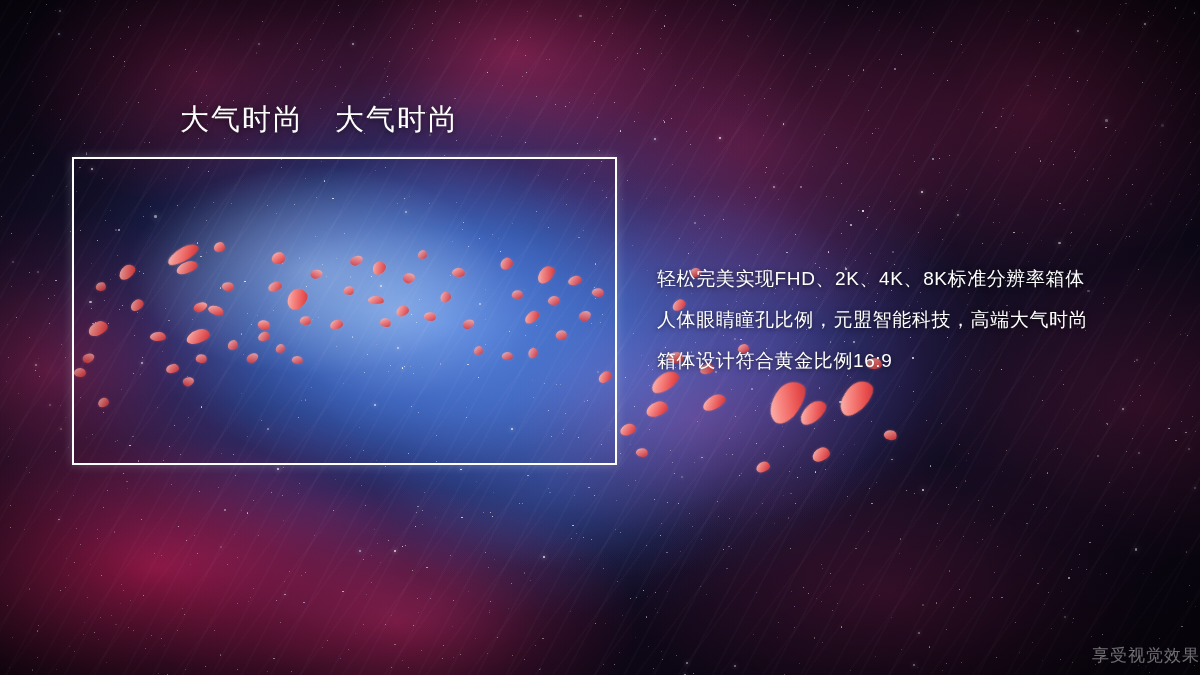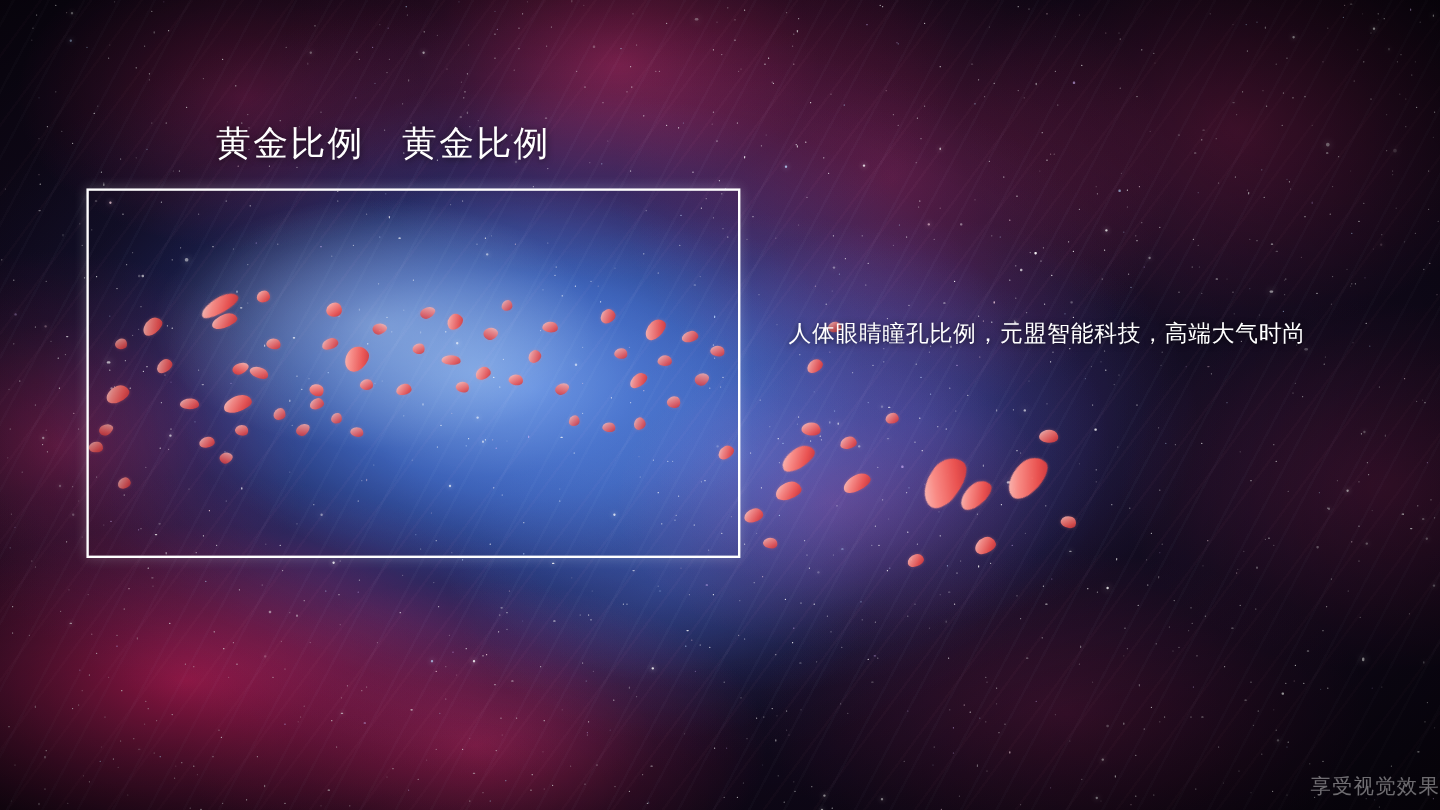--- a/index.html
+++ b/index.html
@@ -1475,20 +1475,22 @@
       <div class="petal" style="left: 690px; top: 268px; width: 11px; height: 9px; transform: rotate(6deg); opacity: 0.86;"></div>
       <div class="petal" style="left: 756px; top: 462px; width: 14px; height: 10px; transform: rotate(-16deg); opacity: 0.9;"></div>
       <div class="petal" style="left: 884px; top: 430px; width: 13px; height: 10px; transform: rotate(22deg); opacity: 0.88;"></div>
       <div class="petal" style="left: 598px; top: 372px; width: 14px; height: 10px; transform: rotate(-28deg); opacity: 0.9;"></div>
     </div>
 
   <div class="bg-layer" id="bg-vig"></div>
 
   <div id="photo-frame"></div>
 
-  <div id="slide-title">黄金比例　黄金比例</div>
+  <div id="slide-title">大气时尚　大气时尚</div>
 
   <div id="body-copy">
+    <div class="body-line">轻松完美实现FHD、2K、4K、8K标准分辨率箱体</div>
     <div class="body-line">人体眼睛瞳孔比例，元盟智能科技，高端大气时尚</div>
+    <div class="body-line">箱体设计符合黄金比例16:9</div>
   </div>
 
   <div id="watermark">享受视觉效果</div>
 </div>
 
 </body></html>

